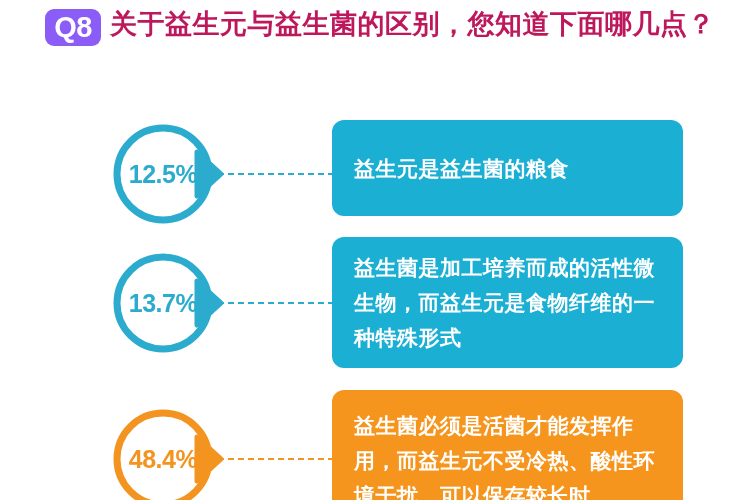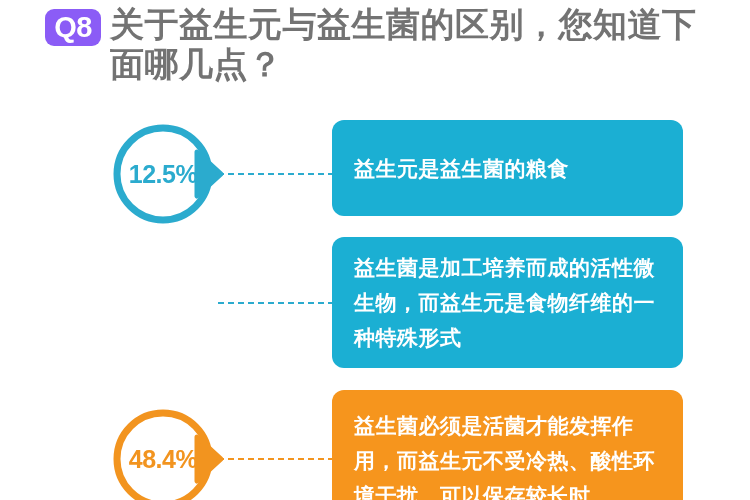--- a/index.html
+++ b/index.html
@@ -39,22 +39,22 @@
     font-weight: bold;
     line-height: 37px;
     text-align: center;
     letter-spacing: -0.5px;
   }
   .q-title {
     position: absolute;
     left: 110px;
     top: 4px;
     width: 620px;
-    color: #737373;
-    font-size: 34px;
+    color: #be185d;
+    font-size: 27px;
     font-weight: bold;
     line-height: 40px;
     letter-spacing: 0.5px;
   }
 
   
   .row {
     position: absolute;
     left: 0;
     width: 750px;
@@ -145,20 +145,27 @@
       </svg>
       <div class="bubble-label blue">12.5%</div>
     </div>
     <div class="connector"></div>
     <div class="box blue">
       <span>益生元是益生菌的粮食</span>
     </div>
   </div>
 
   <div class="row row-2">
+    <div class="bubble">
+      <svg width="120" height="100" viewBox="0 0 120 100" aria-hidden="true">
+        <path d="M50 4 A46 46 0 1 1 50 96 A46 46 0 0 1 50 4 Z" fill="none" stroke="#2BABCE" stroke-width="7"></path>
+        <path d="M84 28 L108 50 L84 72 Z" fill="#2BABCE" stroke="#2BABCE" stroke-width="5" stroke-linejoin="round"></path>
+      </svg>
+      <div class="bubble-label blue">13.7%</div>
+    </div>
     <div class="connector"></div>
     <div class="box blue">
       <span>益生菌是加工培养而成的活性微生物，而益生元是食物纤维的一种特殊形式</span>
     </div>
   </div>
 
   <div class="row row-3">
     <div class="bubble">
       <svg width="120" height="100" viewBox="0 0 120 100" aria-hidden="true">
         <path d="M50 4 A46 46 0 1 1 50 96 A46 46 0 0 1 50 4 Z" fill="none" stroke="#F2941F" stroke-width="7"></path>

